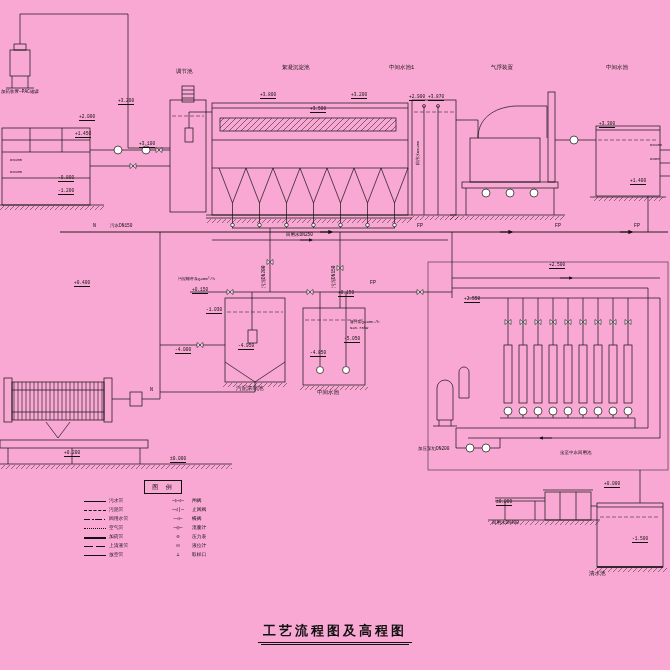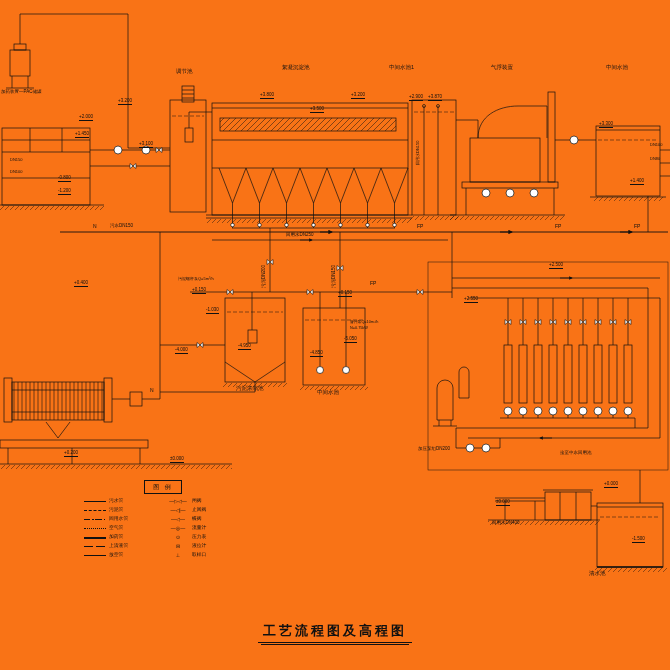--- a/index.html
+++ b/index.html
@@ -1,17 +1,17 @@
 <!DOCTYPE html>
 <html><head>
 <meta charset="utf-8">
 <style>
   html,body{margin:0;padding:0;background:#ffffff;}
-  #canvas{position:relative;width:670px;height:670px;background:#f97316;overflow:hidden;
-          font-family:Liberation Sans, sans-serif;color:#111;}
+  #canvas{position:relative;width:670px;height:670px;background:#f9a8d4;overflow:hidden;
+          font-family:Liberation Mono, monospace;color:#111;}
   #draw-svg{position:absolute;left:0;top:0;}
   #label-layer{position:absolute;left:0;top:0;width:670px;height:670px;pointer-events:none;}
   .lbl{position:absolute;line-height:1;white-space:nowrap;color:#111;}
   .lbl.elev{border-bottom:0.5px solid #111;padding-bottom:0.5px;}
   .water{stroke-dasharray:4 2;stroke-width:0.5;}
   #legend{position:absolute;left:84px;top:480px;width:158px;}
   #legend-header{width:36px;margin:0 auto 3px auto;border:0.7px solid #111;text-align:center;
                  font-size:6px;padding:1.5px 0;letter-spacing:2px;}
   #legend-cols{display:flex;gap:8px;}
   .lg-col{flex:1;}

